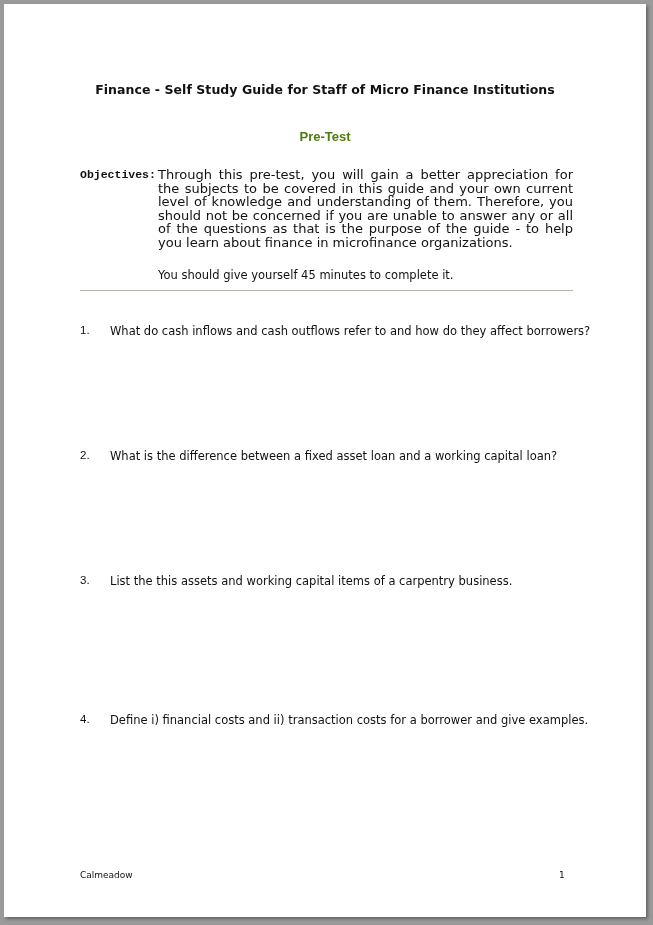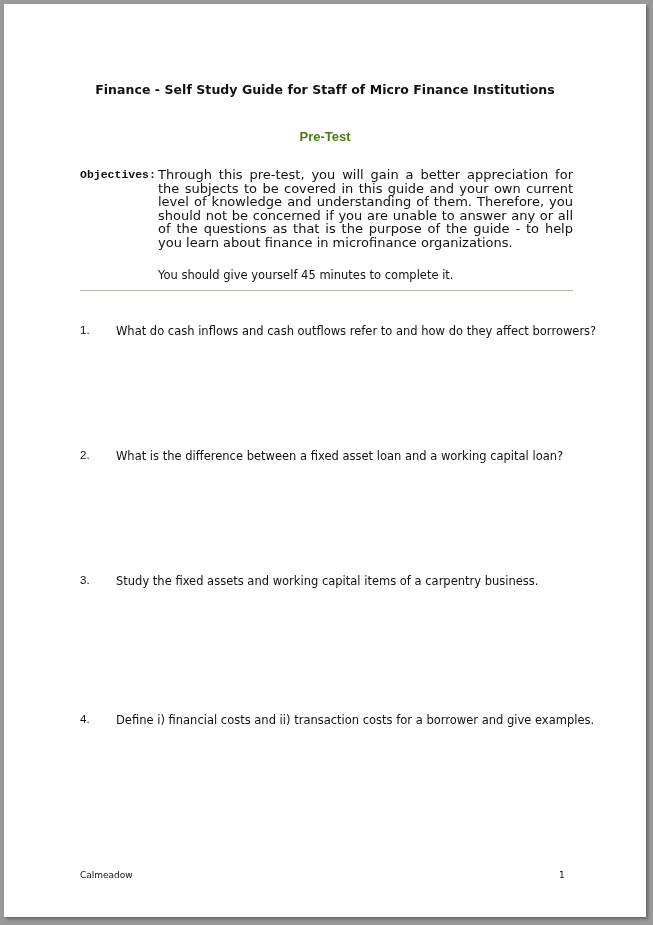--- a/index.html
+++ b/index.html
@@ -46,21 +46,21 @@
   .divider {
     position: absolute; left: 76px; top: 286px;
     width: 493px; height: 0;
     border-top: 1px solid #b8b8a6;
   }
   .q {
     position: absolute; left: 76px;
     font-size: 11.5px; color: #111;
   }
   .q .num { position: absolute; left: 0; font-family: "Liberation Sans", sans-serif; font-weight: normal; }
-  .q .txt { position: absolute; left: 36px; white-space: nowrap; }
+  .q .txt { position: absolute; left: 30px; white-space: nowrap; }
   .footer-left {
     position: absolute; left: 76px; top: 866px;
     font-size: 9px; color: #111;
   }
   .footer-right {
     position: absolute; left: 555px; top: 866px;
     font-size: 9px; color: #111;
   }
 </style>
 </head>
@@ -79,21 +79,21 @@
   <div class="q" style="top:320px;">
     <span class="num">1.</span>
     <span class="txt">What do cash inflows and cash outflows refer to and how do they affect borrowers?</span>
   </div>
   <div class="q" style="top:445px;">
     <span class="num">2.</span>
     <span class="txt">What is the difference between a fixed asset loan and a working capital loan?</span>
   </div>
   <div class="q" style="top:570px;">
     <span class="num">3.</span>
-    <span class="txt">Study the fixed assets and working capital items of a carpentry business.</span>
+    <span class="txt">List the this assets and working capital items of a carpentry business.</span>
   </div>
   <div class="q" style="top:709px;">
     <span class="num">4.</span>
     <span class="txt">Define i) financial costs and ii) transaction costs for a borrower and give examples.</span>
   </div>
 
   <div class="footer-left">Calmeadow</div>
   <div class="footer-right">1</div>
 </div>
 

